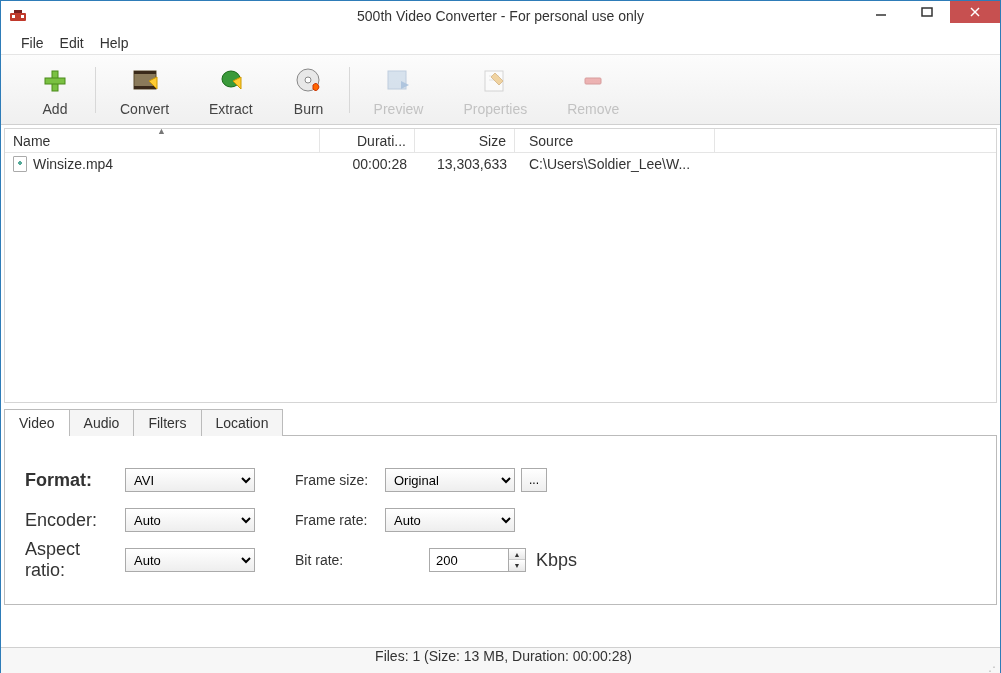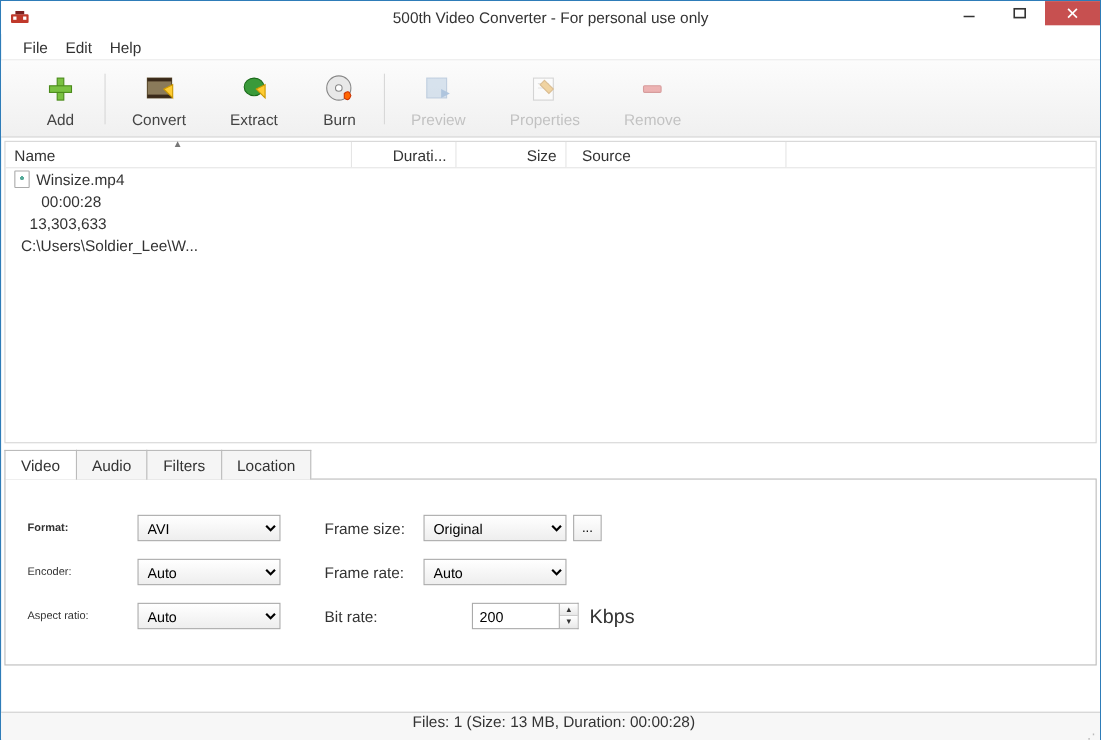--- a/index.html
+++ b/index.html
@@ -21,35 +21,35 @@
 .tool-sep { width: 1px; height: 46px; background: #d8d8d8; margin: 0 4px; }
 .list-area { border: 1px solid #d5d5d5; margin: 3px 3px 0 3px; height: 275px; background: #fff; display: flex; flex-direction: column; }
 .list-header { height: 24px; display: flex; border-bottom: 1px solid #e5e5e5; font-size: 14px; color: #333; position: relative; }
 .col { padding: 3px 8px; border-right: 1px solid #e5e5e5; display: flex; align-items: center; }
 .col.name { width: 315px; }
 .col.dur { width: 95px; justify-content: flex-end; }
 .col.size { width: 100px; justify-content: flex-end; }
 .col.source { width: 200px; padding-left: 14px; }
 .sort-arrow { position: absolute; left: 152px; top: -3px; color: #777; font-size: 9px; }
 .list-body { flex: 1; overflow: auto; }
-.list-row { height: 22px; display: flex; font-size: 14px; flex-direction: column; }
+.list-row { height: 22px; display: flex; font-size: 14px; }
 .cell { padding: 2px 8px; display: flex; align-items: center; }
 .cell.name { width: 315px; gap: 6px; }
 .cell.dur { width: 95px; justify-content: flex-end; }
 .cell.size { width: 100px; justify-content: flex-end; }
 .cell.source { width: 200px; padding-left: 14px; }
 .file-icon { width: 14px; height: 16px; border: 1px solid #aaa; border-radius: 1px; background: #fff; position: relative; }
 .file-icon::after { content: ""; position: absolute; top: 3px; left: 3px; width: 6px; height: 6px; background: radial-gradient(circle, #5a9 40%, transparent 45%); border-radius: 50%; }
 .tabs-container { margin: 5px 3px 0 3px; }
 .tab-row { display: flex; position: relative; top: 1px; z-index: 2; }
 .tab { padding: 5px 14px; border: 1px solid #bbb; background: #f5f5f5; font-size: 14px; cursor: default; margin-right: -1px; border-bottom: none; }
 .tab.active { background: #fff; position: relative; }
 .tab-content { border: 1px solid #bbb; height: 170px; padding: 24px 20px; background: #fff; }
 .form-row { display: flex; align-items: center; height: 40px; }
-.form-label { width: 100px; font-size: 10px; }
+.form-label { width: 100px; font-size: 18px; }
 .form-label.bold { font-weight: bold; }
 .form-label2 { width: 90px; font-size: 14px; margin-left: 40px; }
 select { width: 130px; height: 24px; border: 1px solid #aaa; background: linear-gradient(#fff,#eee); font-size: 13px; padding-left: 4px; }
 .spinbox { display: flex; align-items: center; margin-left: 44px; }
 .spinbox input { width: 80px; height: 24px; border: 1px solid #aaa; padding-left: 6px; font-size: 13px; }
 .spin-btns { display: flex; flex-direction: column; border: 1px solid #aaa; border-left: none; }
 .spin-btn { width: 16px; height: 11px; background: linear-gradient(#fff,#e8e8e8); font-size: 7px; display: flex; align-items: center; justify-content: center; border-bottom: 1px solid #ccc; }
 .spin-btn:last-child { border-bottom: none; }
 .unit { margin-left: 10px; font-size: 18px; }
 .ellipsis-btn { width: 26px; height: 24px; border: 1px solid #aaa; background: linear-gradient(#fff,#eee); margin-left: 6px; font-size: 12px; }

